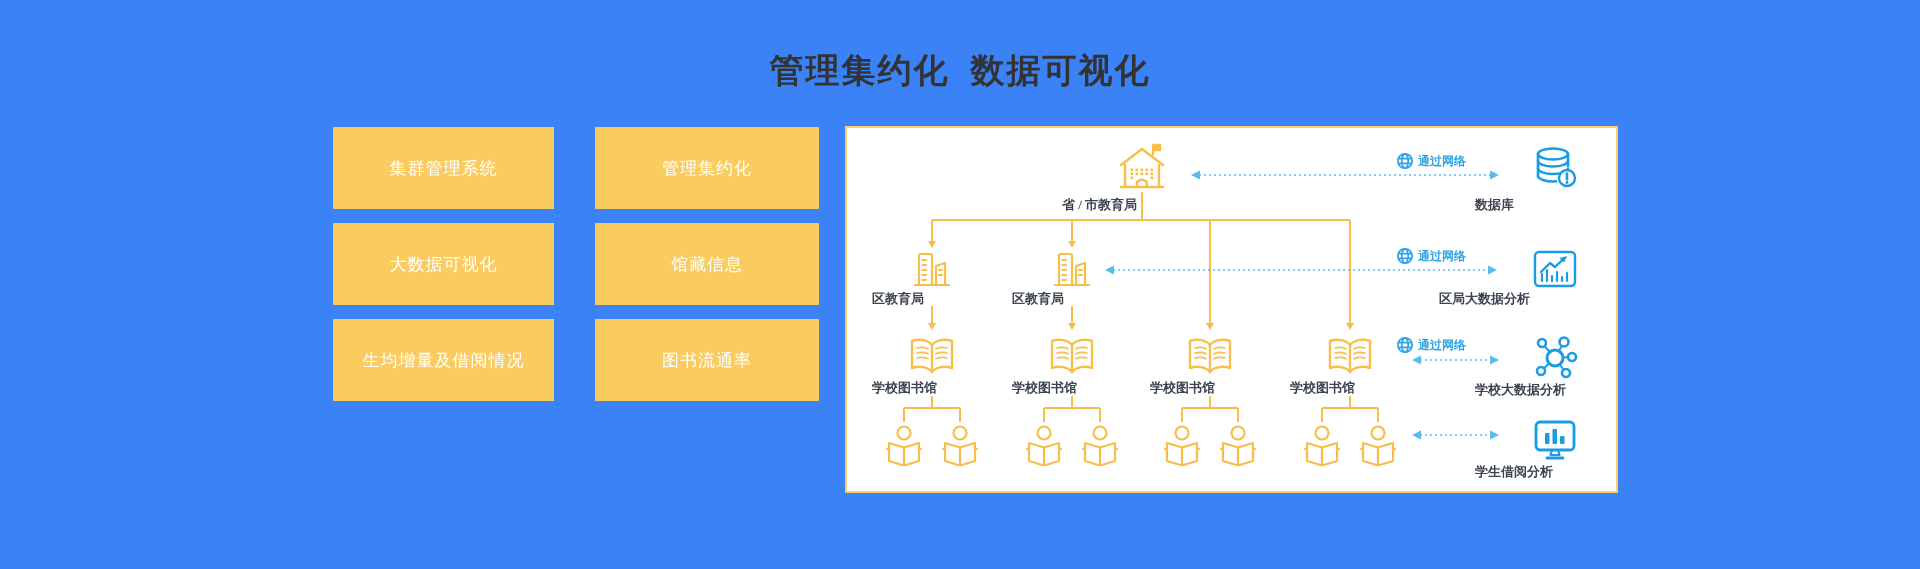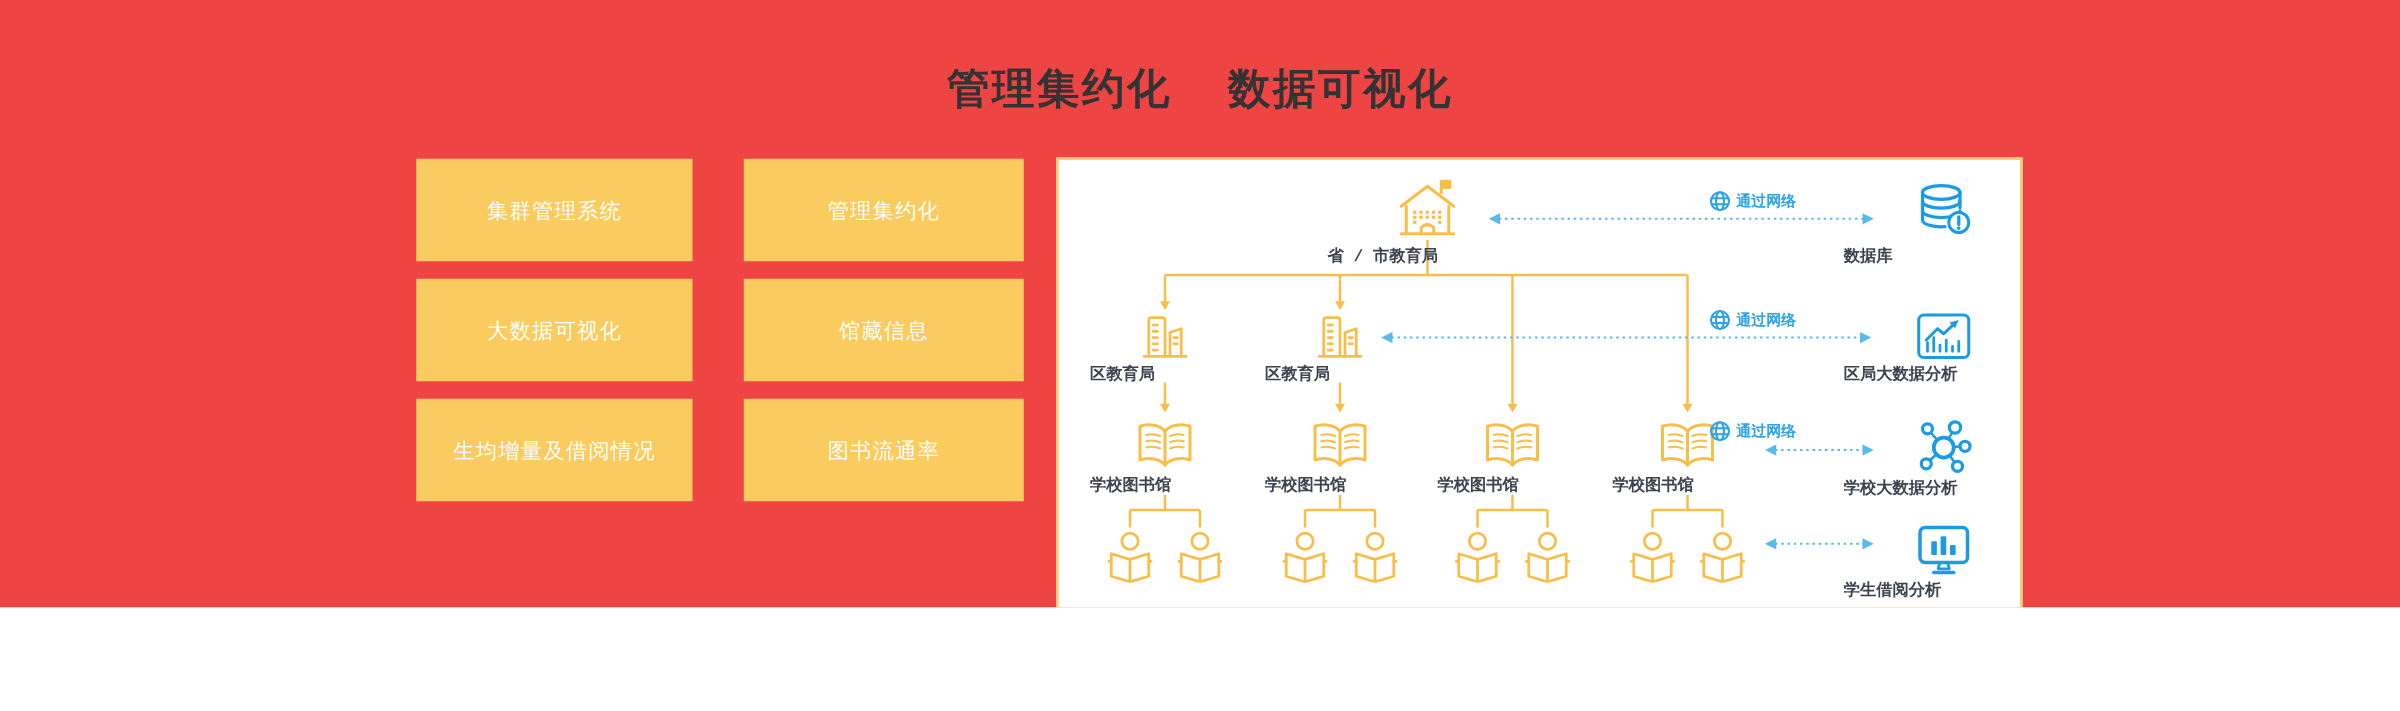--- a/index.html
+++ b/index.html
@@ -1,32 +1,32 @@
 <!DOCTYPE html>
 <html><head>
 <meta charset="utf-8">
 <style>
   html,body{margin:0;padding:0;background:#fff;}
-  .page{position:relative;width:1920px;height:486px;background:#ef4444;overflow:hidden;
-        font-family:Liberation Mono, monospace;}
+  .page{position:relative;width:1920px;height:569px;background:#3b82f6;overflow:hidden;
+        font-family:Liberation Serif, serif;}
   .page-title{position:absolute;left:0;right:0;top:48px;text-align:center;
         font-size:34px;font-weight:bold;color:#333;letter-spacing:2px;white-space:pre;}
   
   .features{position:absolute;left:297px;top:127px;display:grid;
         grid-template-columns:257px 260px;grid-auto-rows:82px;column-gap:5px;row-gap:14px;}
   .chip{background:#FACC60;color:#fff;display:flex;align-items:center;justify-content:center;
         font-size:17px;letter-spacing:1px;margin-left:36px;}
   
   .diagram{position:absolute;left:845px;top:126px;width:773px;height:367px;
         border:2px solid #F8D06B;box-sizing:border-box;background:#fff;}
   .diagram .layer{position:absolute;left:0;top:0;}
   .node-label{position:absolute;text-align:left;font-size:13px;font-weight:bold;color:#3D4450;}
   .icon{position:absolute;}
   .netlabel{position:absolute;left:520px;width:128px;display:flex;align-items:center;
-        justify-content:flex-start;gap:4px;color:#2FA3E3;font-size:12px;font-weight:bold;}
+        justify-content:center;gap:4px;color:#2FA3E3;font-size:12px;font-weight:bold;}
 </style>
 </head>
 <body>
 
 <svg width="0" height="0" style="position:absolute" aria-hidden="true">
   <defs>
     <g id="sym-gov" fill="none" stroke="#F7BE4A" stroke-width="2.4" stroke-linecap="round" stroke-linejoin="round">
       <path d="M36,12 V3 H43 V8 H36" fill="#F7BE4A"></path>
       <path d="M4,23 L25,7 L46,23"></path>
       <path d="M8,23 V45 M42,23 V45 M4,45 H46"></path>
@@ -237,21 +237,21 @@
     </div>
 
     <svg class="icon" style="left:685px;top:18px" width="46" height="46" viewBox="0 0 46 46">
         <use href="#sym-db"></use>
       </svg>
     <div class="node-label" style="left:628px;top:68px;width:160px">数据库</div>
 
     <svg class="icon" style="left:686px;top:122px" width="44" height="38" viewBox="0 0 44 38">
         <use href="#sym-chart"></use>
       </svg>
-    <div class="node-label" style="left:628px;top:162px;width:160px">区局大数据分析</div>
+    <div class="node-label" style="left:592px;top:162px;width:160px">区局大数据分析</div>
 
     <svg class="icon" style="left:685px;top:208px" width="46" height="44" viewBox="0 0 46 44">
         <use href="#sym-net"></use>
       </svg>
     <div class="node-label" style="left:628px;top:253px;width:160px">学校大数据分析</div>
 
     <svg class="icon" style="left:686px;top:292px" width="44" height="42" viewBox="0 0 44 42">
         <use href="#sym-monitor"></use>
       </svg>
     <div class="node-label" style="left:628px;top:335px;width:160px">学生借阅分析</div>

